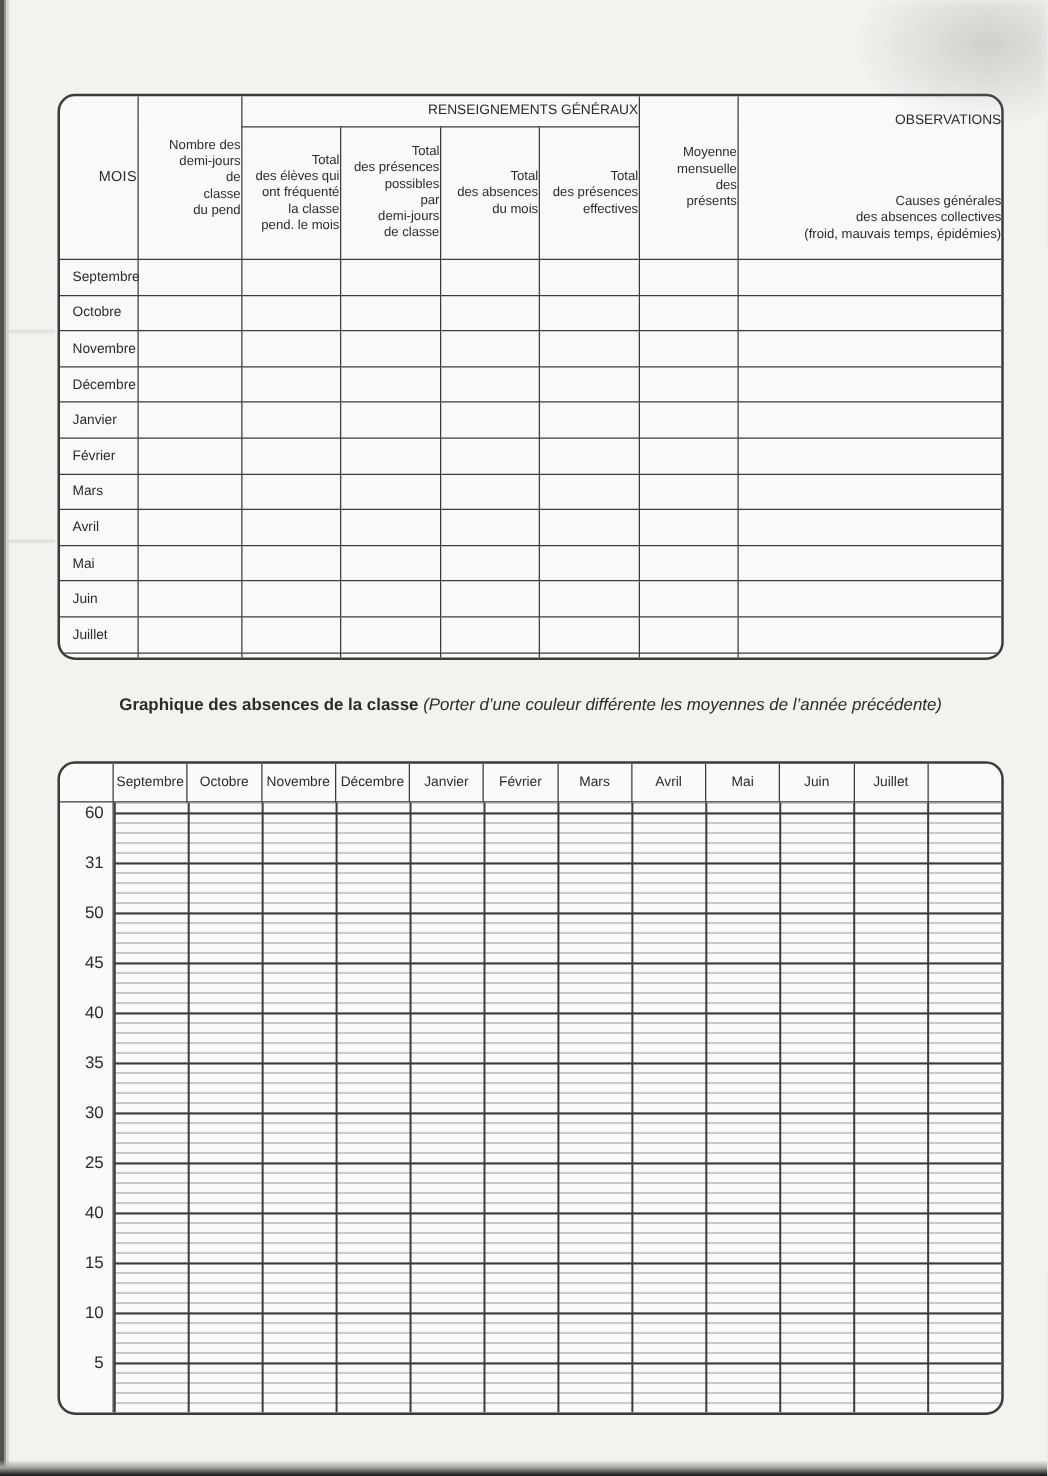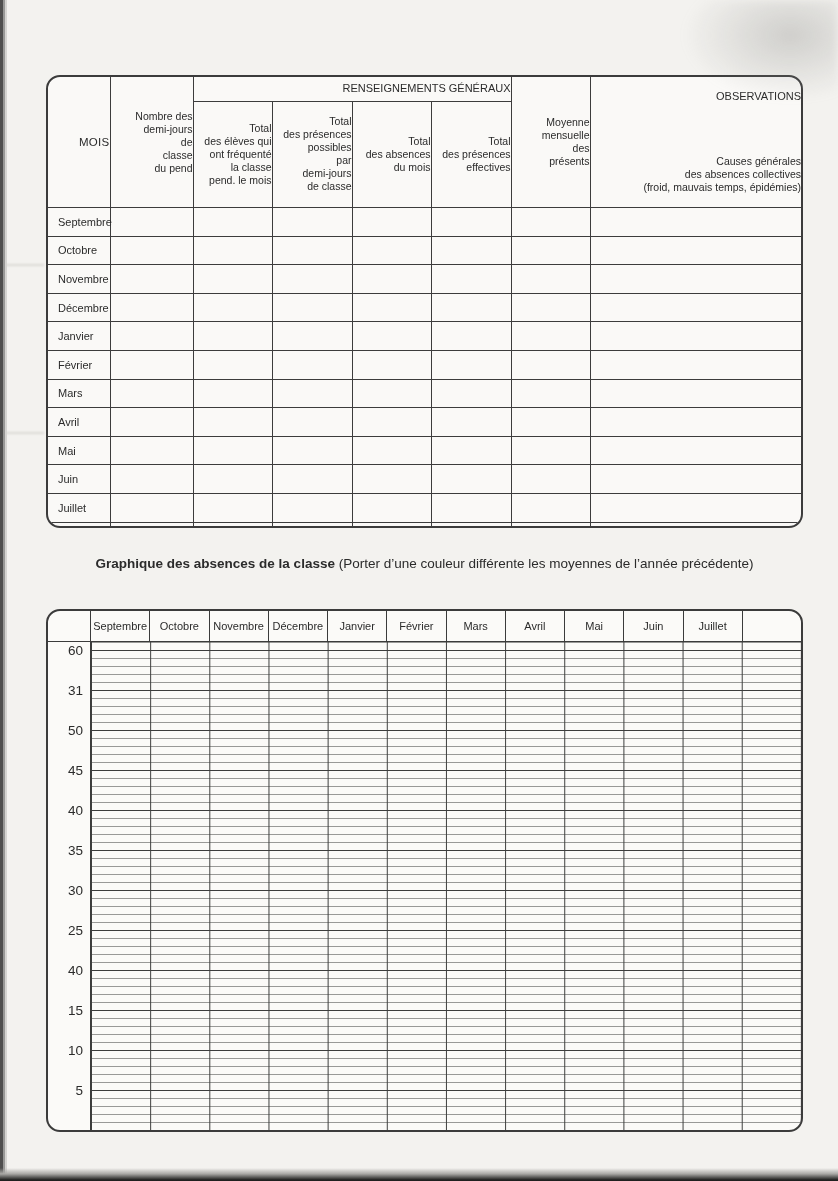--- a/index.html
+++ b/index.html
@@ -46,21 +46,21 @@
   .t1 .obs-s { font-size:10.5px; line-height:13px; white-space:pre-line;margin-top:36px; }
   .t1 thead tr.sub { height:82px; }
   .t1 tbody tr { height:28.6px; }
   .t1 tbody tr.totals { height:35px; }
   .t1 tbody th { text-align:left; padding-left:10px; font-size:11px; font-weight:normal; color:#2b2b2b; }
   .t1 tbody tr.totals th { font-size:11px; letter-spacing:0.2px; }
 
   
   .caption { position:absolute; top:556px; left:46px; width:757px; text-align:center; font-size:13.5px; color:#2b2b2b; }
   .caption .b { font-weight:bold; }
-  .caption .i { }
+  .caption .i { font-style:italic; }
 
   
   .box2 {
     position:absolute; left:46px; top:609px; width:757px; height:523px;
     border:2px solid #3b3b3b; border-radius:14px; overflow:hidden;
     box-sizing:border-box; background:#fbfaf8;
     display:grid; grid-template-columns:42px repeat(12, 1fr); grid-template-rows:31px 1fr;
   }
   .g-corner { grid-row:1; grid-column:1; border-bottom:1.6px solid #3b3b3b; }
   .g-month {

